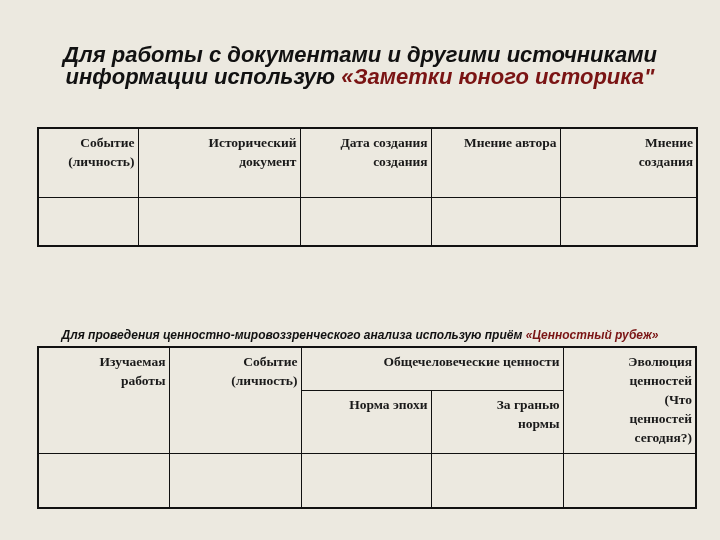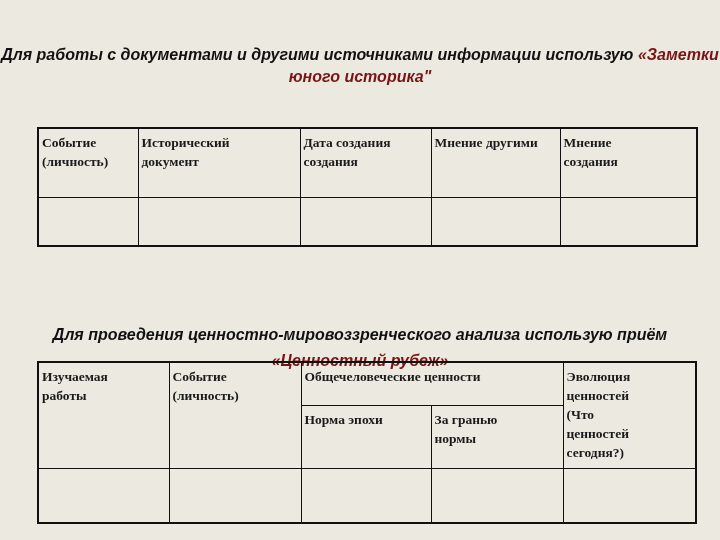--- a/index.html
+++ b/index.html
@@ -6,35 +6,35 @@
   body {
     width:720px; height:540px; position:relative; overflow:hidden;
     background:#ece9e0;
   }
   .heading {
     position:absolute; left:0; width:720px; text-align:center;
     font-family:"Liberation Sans", sans-serif;
     font-weight:bold; font-style:italic; color:#111;
   }
   .heading .accent { color:#7a1414; }
-  #heading1 { top:44px; font-size:16px; line-height:22px; }
-  #heading2 { top:322px; font-size:16px; line-height:26px; }
+  #heading1 { top:44px; font-size:22px; line-height:22px; }
+  #heading2 { top:322px; font-size:12px; line-height:26px; }
 
   table.grid {
     position:absolute; border-collapse:collapse; table-layout:fixed;
     border:2px solid #111;
     font-family:"Liberation Serif", serif; font-weight:bold;
     font-size:13.5px; color:#1a1a1a;
   }
   table.grid td {
-    border:1px solid #111; text-align:left; vertical-align:top;
+    border:1px solid #111; text-align:right; vertical-align:top;
     padding:4px 3px 0 3px; line-height:19px;
   }
   #table1 { left:37px; top:127px; width:659px; }
-  #table2 { left:37px; top:361px; width:658px; }
+  #table2 { left:37px; top:346px; width:658px; }
 </style>
 </head>
 <body>
 
 <div id="heading1" class="heading">
   <span>Для работы с документами и другими источниками информации использую </span><span class="accent">«Заметки юного историка"</span>
 </div>
 
 <table id="table1" class="grid">
   <colgroup>
@@ -52,21 +52,21 @@
     </td>
     <td>
       <div>Исторический</div>
       <div>документ</div>
     </td>
     <td>
       <div>Дата создания</div>
       <div>создания</div>
     </td>
     <td>
-      <div>Мнение другими</div>
+      <div>Мнение автора</div>
     </td>
     <td>
       <div>Мнение</div>
       <div>создания</div>
     </td>
   </tr>
   <tr style="height:49px">
     <td></td>
     <td></td>
     <td></td>

